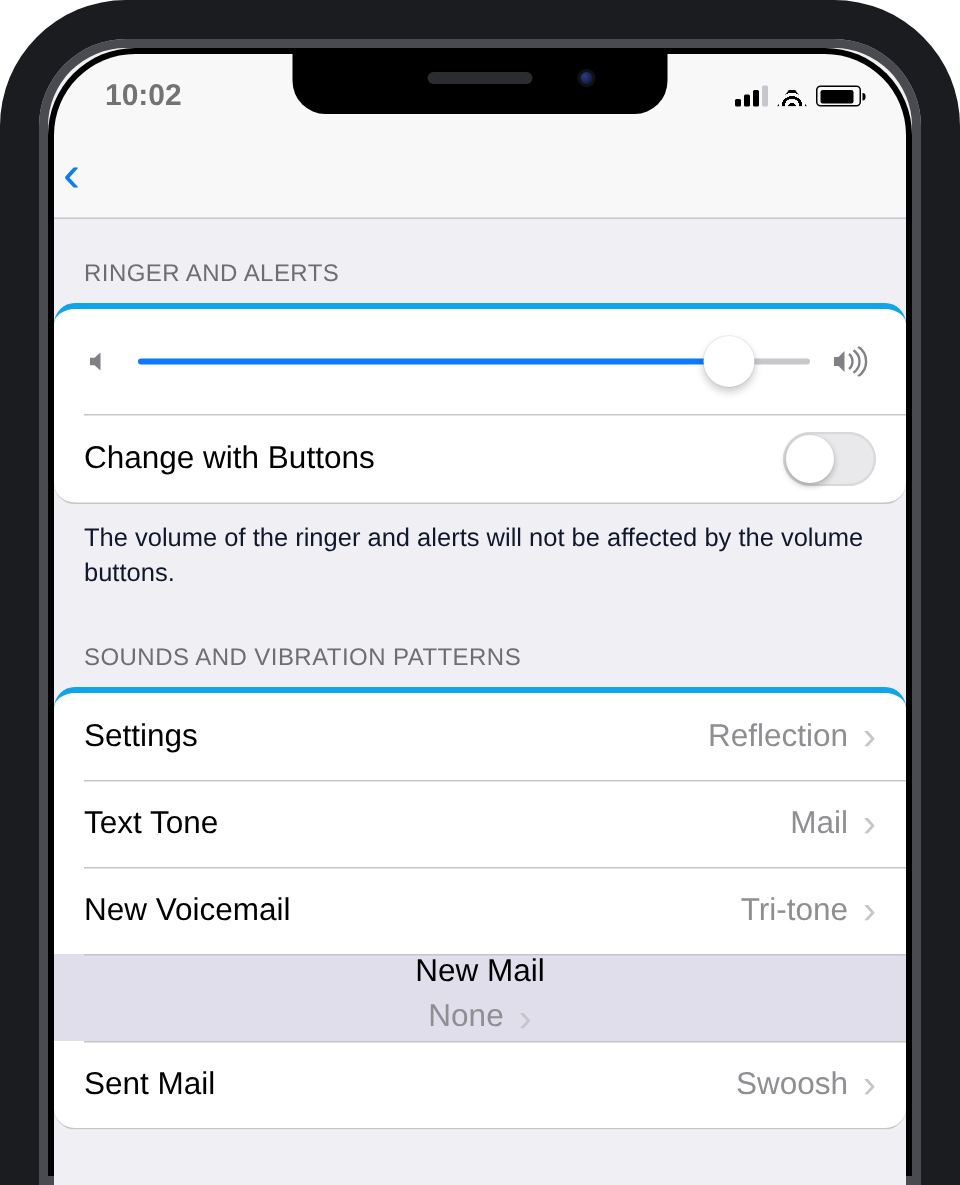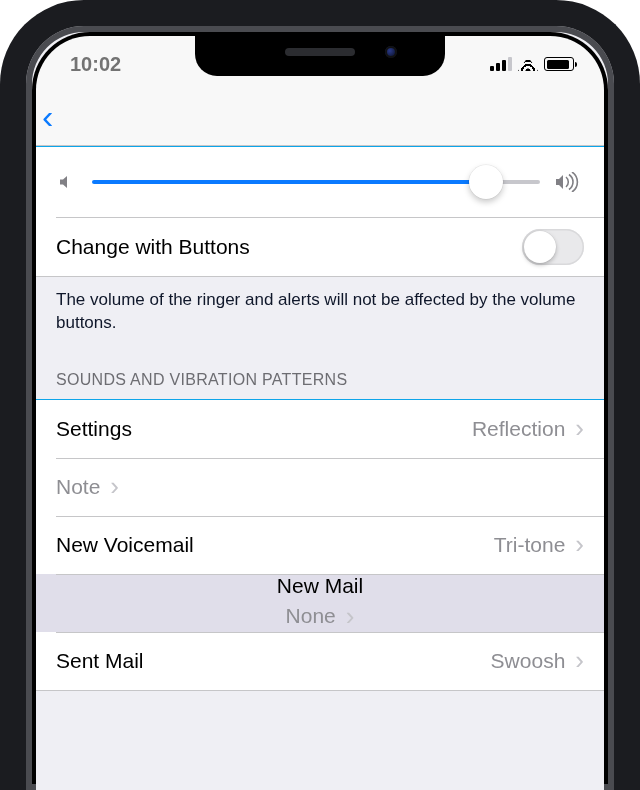--- a/index.html
+++ b/index.html
@@ -124,22 +124,23 @@
     color:#6d6d72;
     text-transform:uppercase;
   }
   .section-footer{
     padding:12px 20px 8px;
     font-size:17px; line-height:1.35;
     color:#0f172a;
   }
   .cell-group{
     background:#fff;
-    border-top:1px solid #0ea5e9;
+    border-top:4px solid #0ea5e9;
     border-bottom:1px solid #c6c6c8;
+    border-radius:14px;
   }
   .cell{
     min-height:58px;
     padding:0 20px;
     display:flex; align-items:center; justify-content:space-between;
     position:relative;
     font-size:21px; color:#000;
   }
   .cell + .cell::before{
     content:""; position:absolute; left:20px; right:0; top:0;
@@ -220,20 +221,21 @@
           </span>
       </div>
     </div>
 
     <div class="navbar">
       <div class="back">
         <span class="chev">‹</span>
       </div>
     </div>
 
+    <div class="section-header">RINGER AND ALERTS</div>
 
     <div class="cell-group">
       <div class="slider-row">
         <span class="speaker-icon">
           <svg width="16" height="16" viewBox="0 0 16 16">
               <path fill="#818085" d="M1 5.5h3l4-3.5v12l-4-3.5H1z"></path>
             </svg>
         </span>
         <div class="slider" id="vol-slider" style="--fill: 88%;">
           <div class="track"></div>
@@ -263,22 +265,23 @@
 
     <div class="cell-group" id="patterns-group">
         <div class="cell">
           <span>Settings</span>
           <span class="value">
             <span>Reflection</span>
             <span class="chev-r">›</span>
           </span>
         </div>
         <div class="cell">
-          <span class="value">
-            <span>Note</span>
+          <span>Text Tone</span>
+          <span class="value">
+            <span>Mail</span>
             <span class="chev-r">›</span>
           </span>
         </div>
         <div class="cell">
           <span>New Voicemail</span>
           <span class="value">
             <span>Tri-tone</span>
             <span class="chev-r">›</span>
           </span>
         </div>

